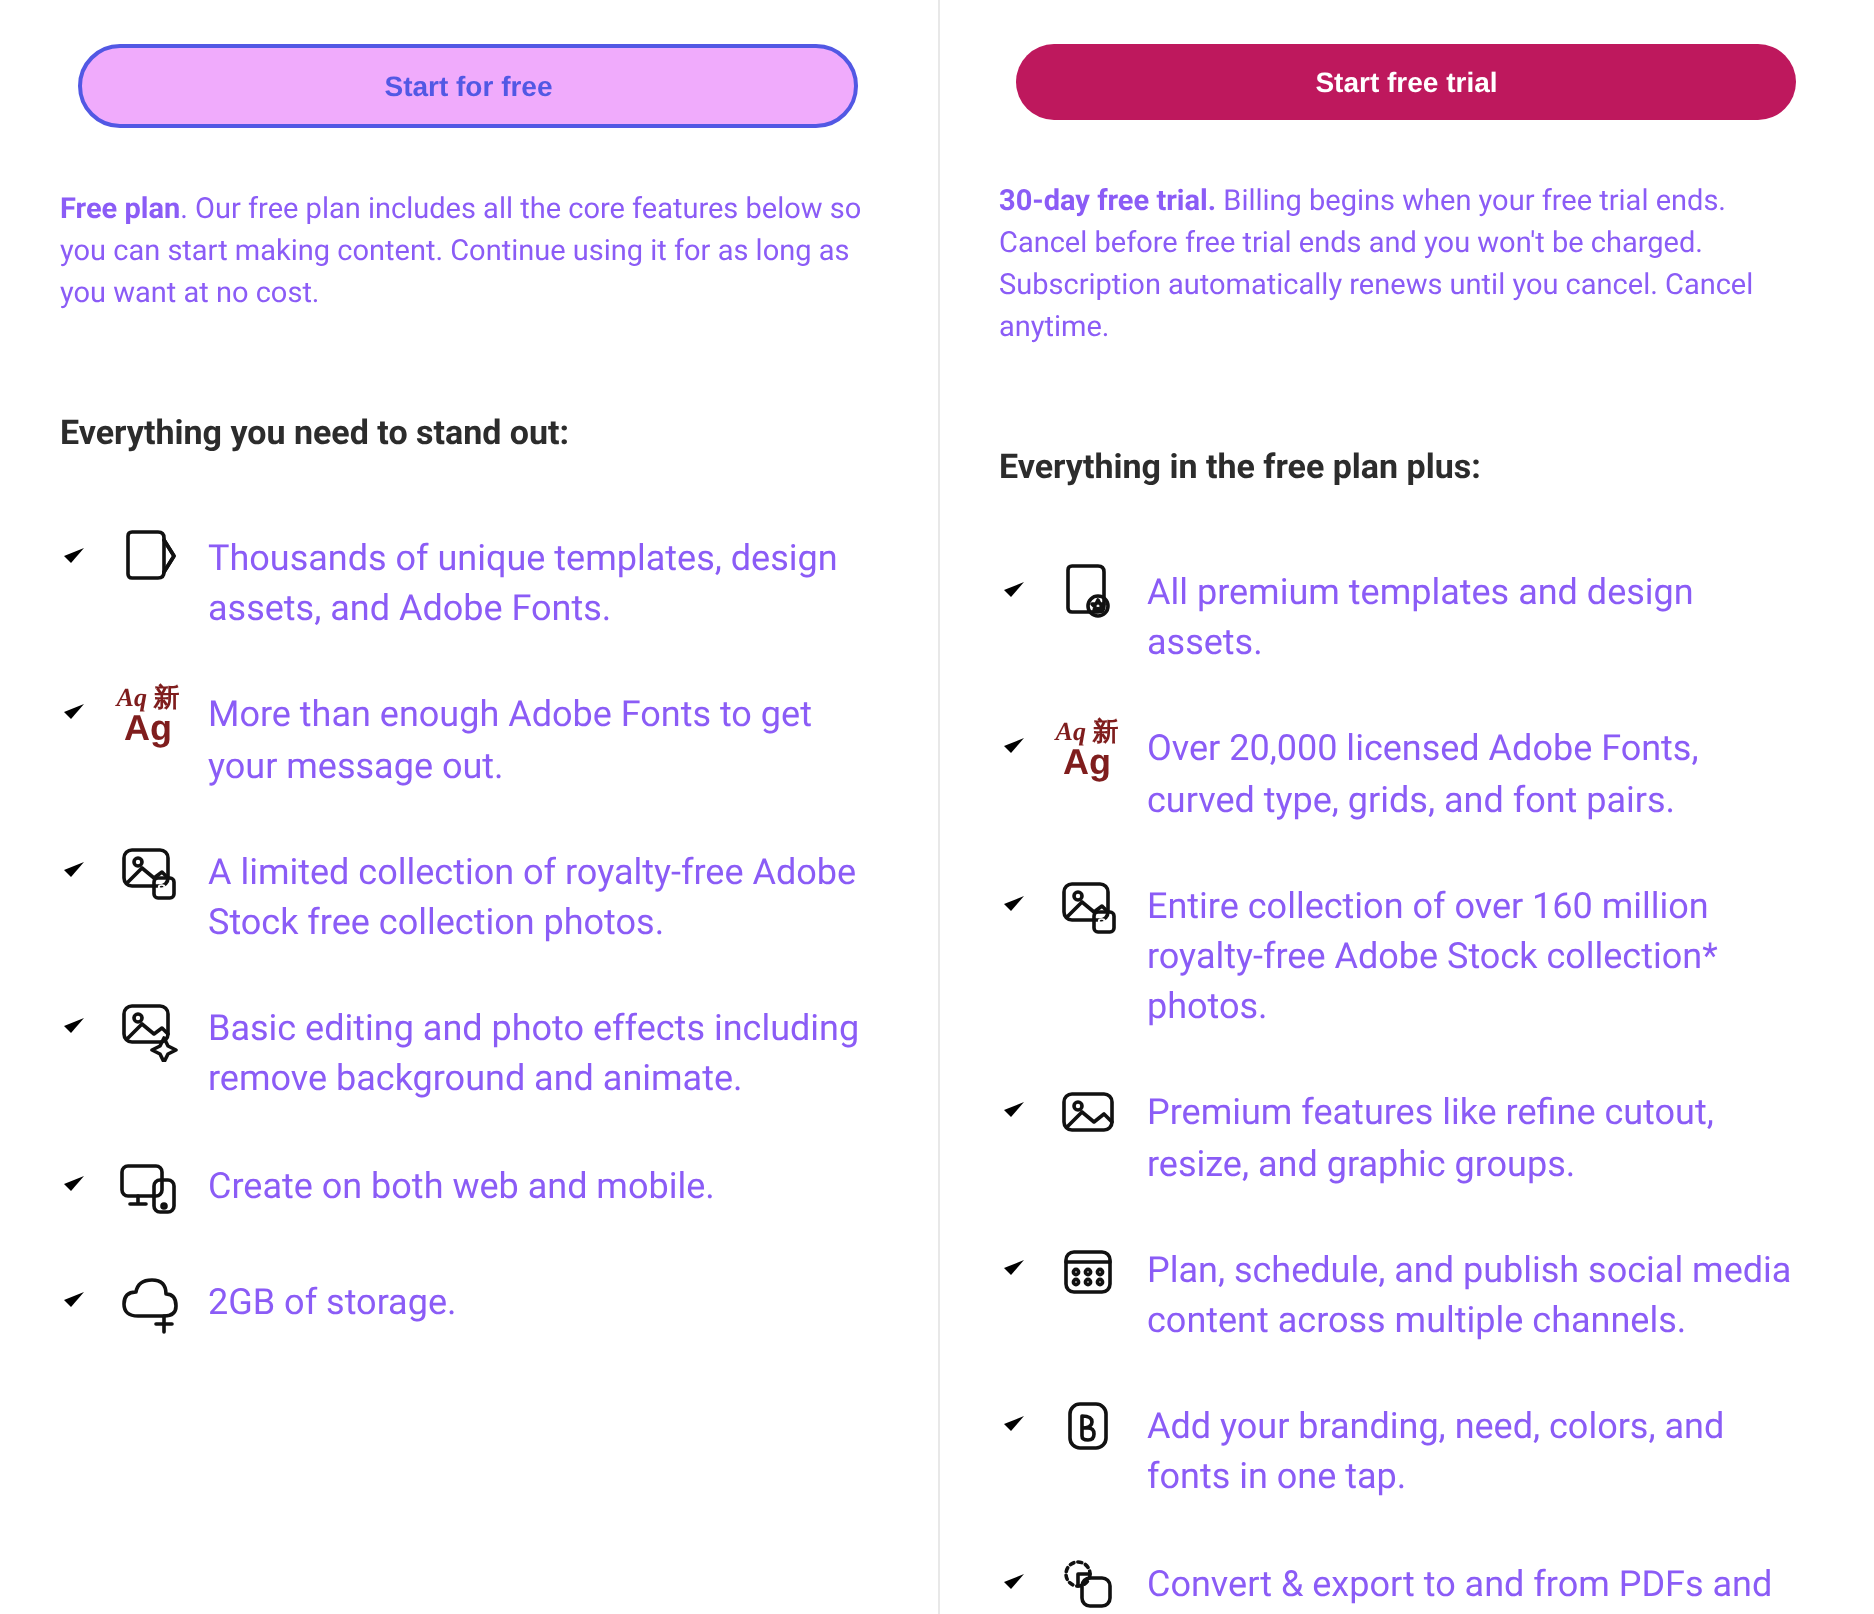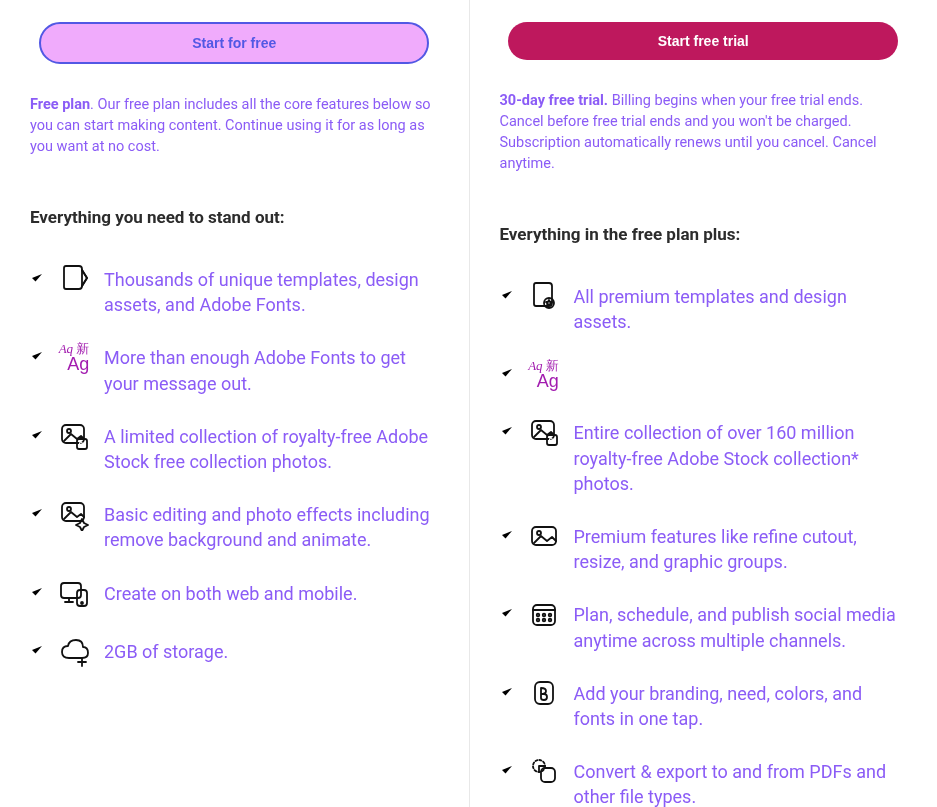--- a/index.html
+++ b/index.html
@@ -72,21 +72,21 @@
   }
   .ficon svg { width: 34px; height: 34px; }
   .ficon svg * { stroke: #111; stroke-width: 1.8; fill: none; stroke-linecap: round; stroke-linejoin: round; }
   .ftext {
     flex: 1;
     font-size: 18px;
     line-height: 1.4;
     padding-top: 6px;
     color: #8b5cf6;
   }
-  .fonts-ico { font-family: Georgia, 'Times New Roman', serif; font-style: italic; font-weight: normal; font-size: 13px; line-height: 1; color: #a21caf; text-align:right; }
+  .fonts-ico { font-family: Georgia, 'Times New Roman', serif; font-style: italic; font-weight: bold; font-size: 13px; line-height: 1; color: #7f1d1d; text-align:center; }
   .fonts-ico .row2 { font-family: Impact, 'Arial Black', sans-serif; font-style: normal; font-size: 18px; }
 </style>
 </head>
 <body>
 
 <svg width="0" height="0" style="position:absolute">
 <defs>
   <g id="i-check">
         <path d="M2 7 L5.5 10.5 L12 3"></path>
       </g>
@@ -273,20 +273,21 @@
           <svg viewBox="0 0 14 14">
             <use href="#i-check"></use>
           </svg>
         </span>
       <span class="ficon">
         <div class="fonts-ico">
             <div>Aq <span style="font-style:normal">新</span></div>
             <div class="row2">Ag</div>
           </div>
       </span>
+      <span class="ftext">Over 20,000 licensed Adobe Fonts, curved type, grids, and font pairs.</span>
     </div>
     <div class="feature">
       <span class="check">
           <svg viewBox="0 0 14 14">
             <use href="#i-check"></use>
           </svg>
         </span>
       <span class="ficon">
           <svg viewBox="0 0 34 34">
             <use href="#i-stock"></use>
@@ -311,21 +312,21 @@
       <span class="check">
           <svg viewBox="0 0 14 14">
             <use href="#i-check"></use>
           </svg>
         </span>
       <span class="ficon">
           <svg viewBox="0 0 34 34">
             <use href="#i-calendar"></use>
           </svg>
         </span>
-      <span class="ftext">Plan, schedule, and publish social media anytime across multiple channels.</span>
+      <span class="ftext">Plan, schedule, and publish social media content across multiple channels.</span>
     </div>
     <div class="feature">
       <span class="check">
           <svg viewBox="0 0 14 14">
             <use href="#i-check"></use>
           </svg>
         </span>
       <span class="ficon">
           <svg viewBox="0 0 34 34">
             <use href="#i-brand"></use>

